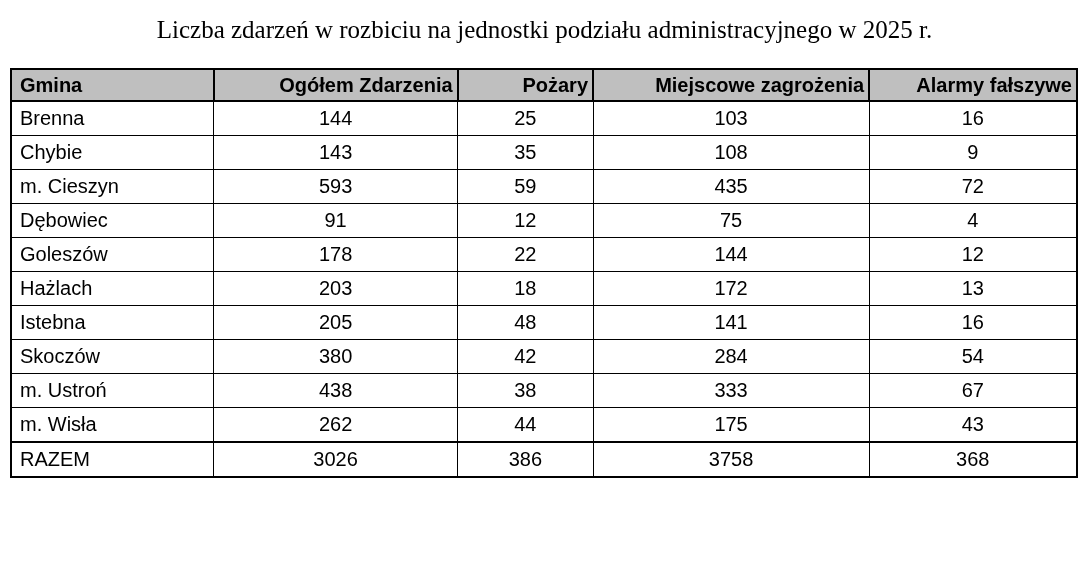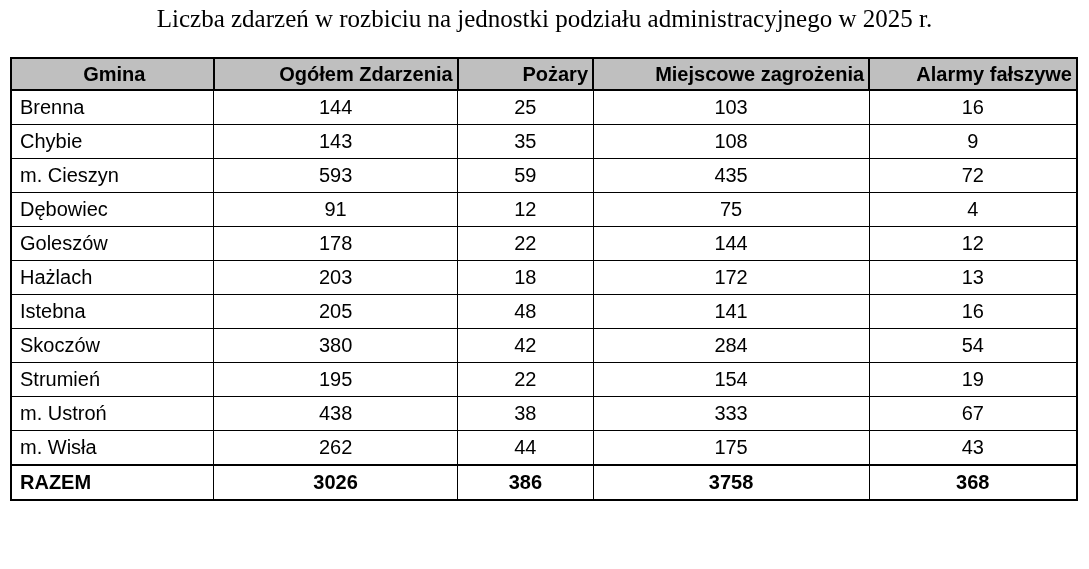--- a/index.html
+++ b/index.html
@@ -9,21 +9,21 @@
     height: 569px;
     background: #ffffff;
     color: #000000;
     font-family: "Liberation Sans", sans-serif;
     overflow: hidden;
   }
   .title {
     font-family: "Liberation Serif", serif;
     font-size: 25px;
     text-align: center;
-    padding-top: 5px;
+    padding-top: 16px;
     white-space: nowrap;
   }
   .table-wrap {
     margin: 24px 11px 0 10px;
   }
   table {
     width: 1068px;
     border-collapse: collapse;
     table-layout: fixed;
     border: 2px solid #000000;
@@ -36,32 +36,32 @@
   th {
     background: #bfbfbf;
     border: 2px solid #000000;
     height: 30px;
     font-size: 20px;
     font-weight: bold;
     text-align: right;
     padding: 0 4px;
     overflow: hidden;
   }
-  th.name { text-align: center; padding-left: 8px; }
+  th.name { text-align: left; padding-left: 8px; }
   td {
     border: 1px solid #000000;
     height: 33px;
     font-size: 20px;
     text-align: center;
     padding: 0 4px;
     overflow: hidden;
   }
   td.name { text-align: left; padding-left: 8px; margin-left: 8px; }
   tr.total-row td {
-    font-weight: bold;
+    font-weight: normal;
     border-top: 2px solid #000000;
   }
 </style>
 </head>
 <body>
 
 <div class="title">Liczba zdarzeń w rozbiciu na jednostki podziału administracyjnego w 2025 r.</div>
 
 <div class="table-wrap">
   <table>
@@ -132,27 +132,20 @@
           <td>16</td>
         </tr>
         <tr>
           <td class="name">Skoczów</td>
           <td>380</td>
           <td>42</td>
           <td>284</td>
           <td>54</td>
         </tr>
         <tr>
-          <td class="name">Strumień</td>
-          <td>195</td>
-          <td>22</td>
-          <td>154</td>
-          <td>19</td>
-        </tr>
-        <tr>
           <td class="name">m. Ustroń</td>
           <td>438</td>
           <td>38</td>
           <td>333</td>
           <td>67</td>
         </tr>
         <tr>
           <td class="name">m. Wisła</td>
           <td>262</td>
           <td>44</td>

